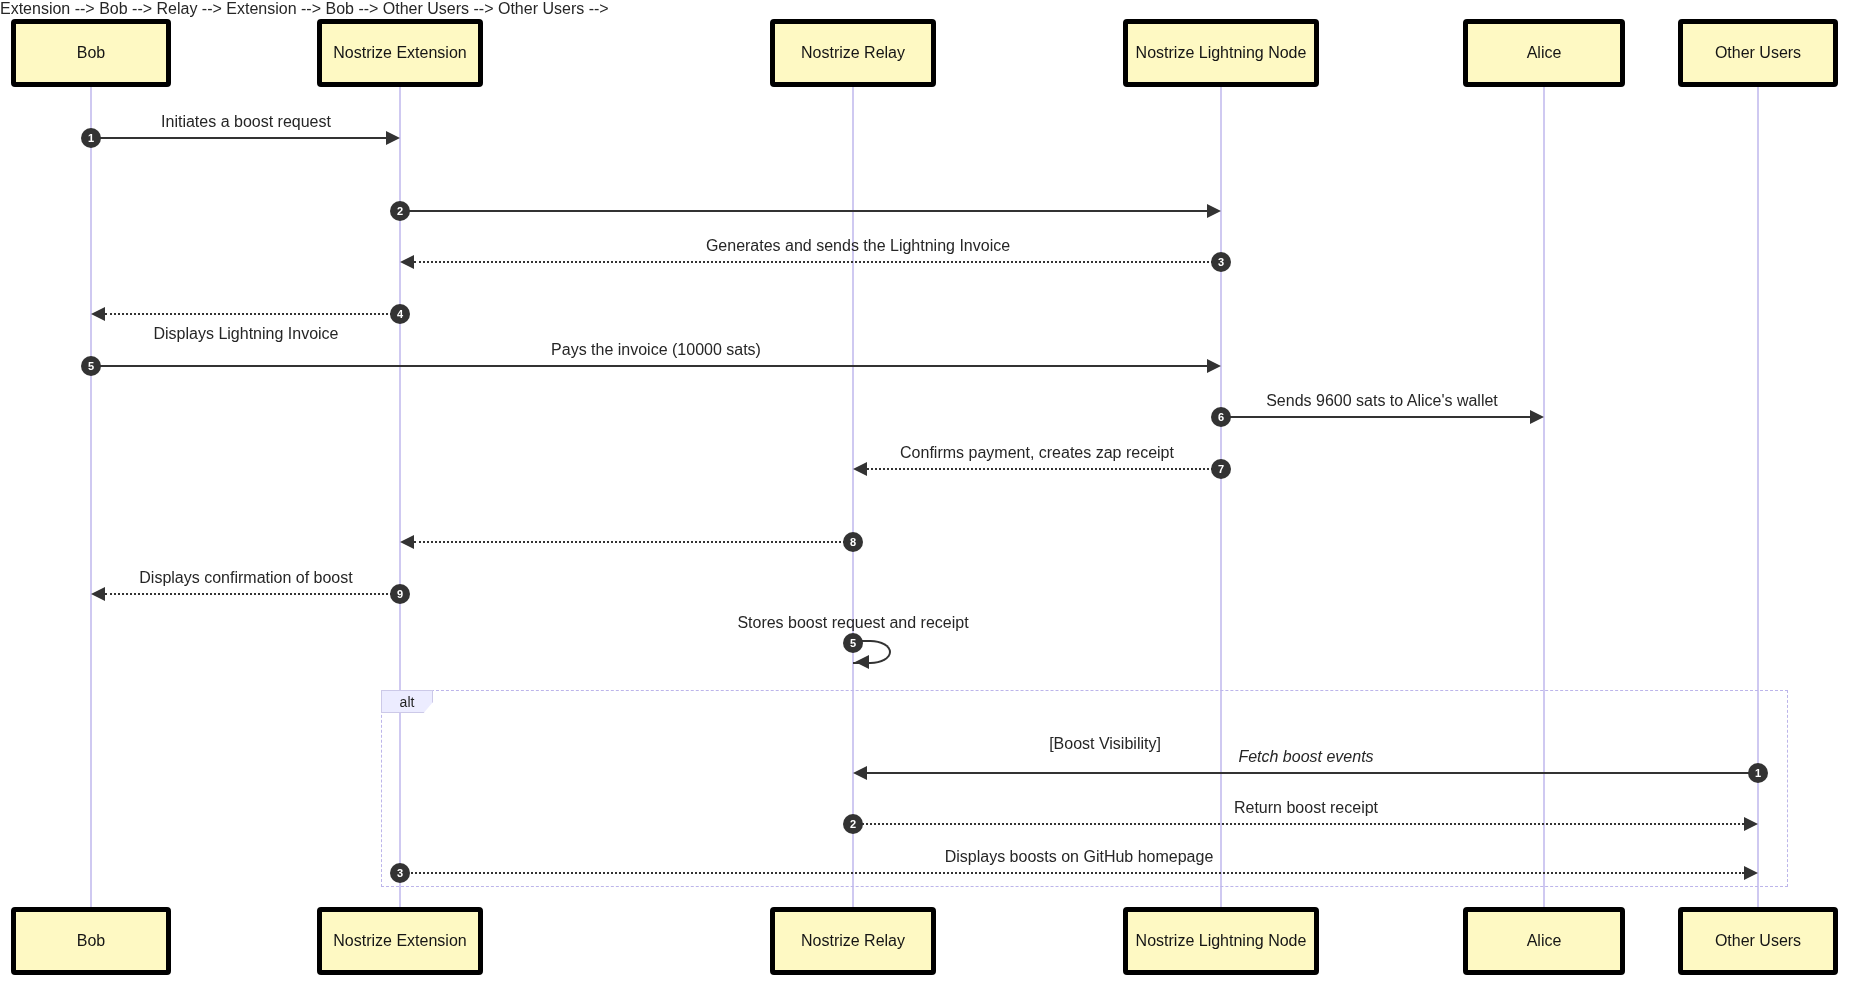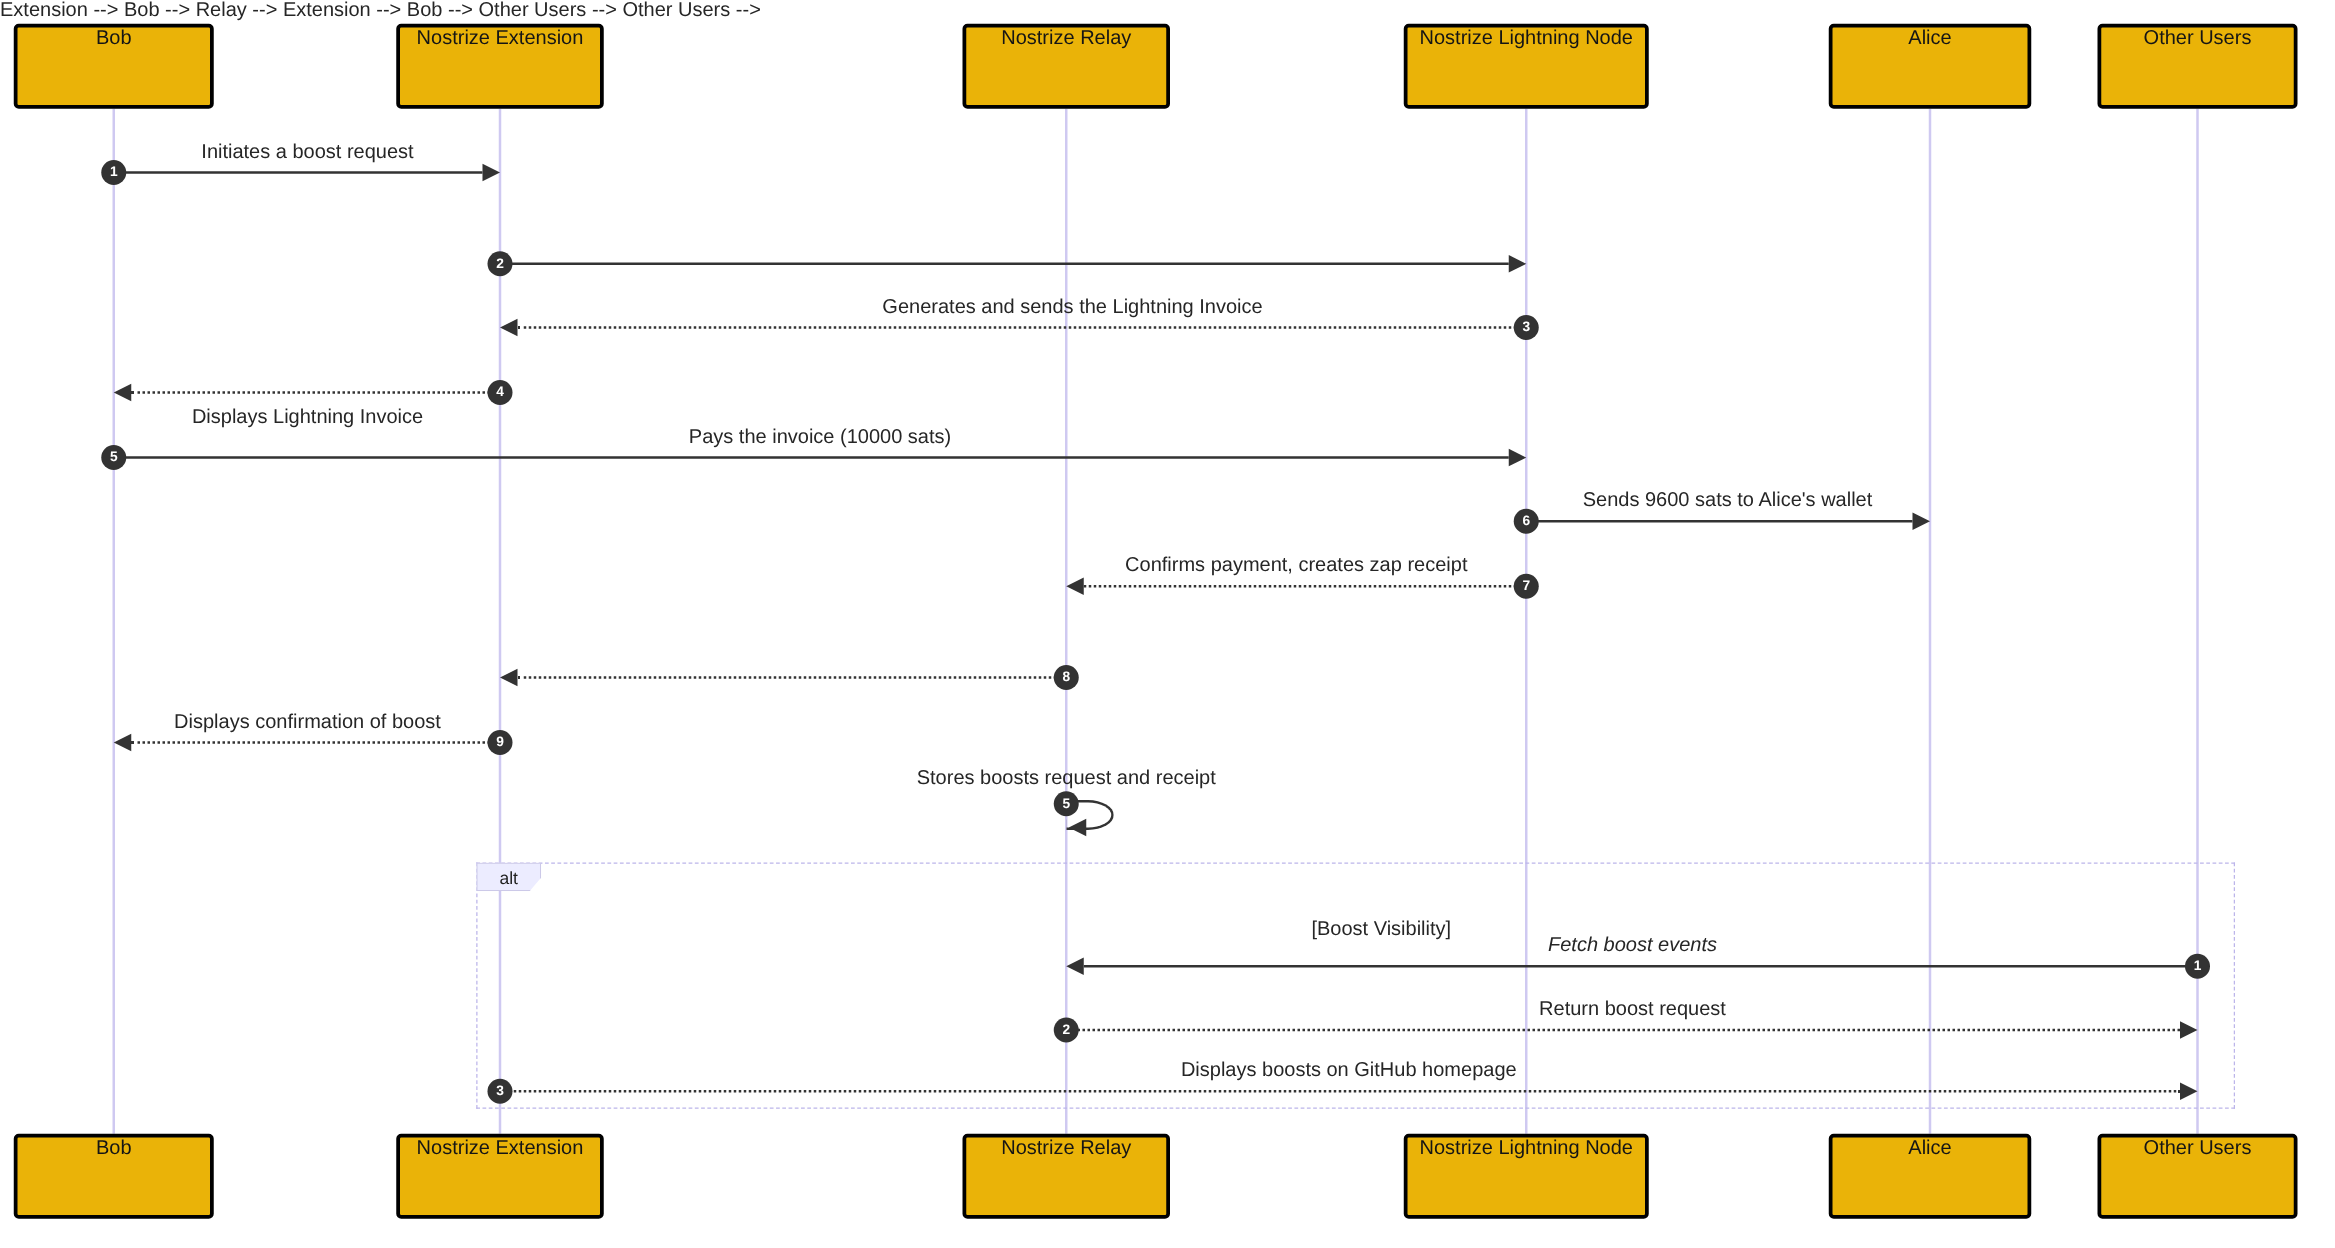--- a/index.html
+++ b/index.html
@@ -2,22 +2,22 @@
 <html><head>
 <meta charset="utf-8">
 <style>
   html,body{margin:0;padding:0;background:#ffffff;}
   #diagram{
     position:relative;width:1868px;height:998px;background:#ffffff;overflow:hidden;
     font-family:"Liberation Sans","DejaVu Sans",sans-serif;color:#262626;
   }
   .lifeline{position:absolute;width:2px;top:87px;height:820px;background:#CFC9F1;z-index:0;}
   .actor{
-    position:absolute;height:68px;background:#eab308;border:3px solid #000000;border-radius:4px;
-    display:flex;justify-content:center;font-size:16px;color:#151515;z-index:4;
+    position:absolute;height:68px;background:#fef9c3;border:5px solid #000000;border-radius:4px;
+    display:flex;align-items:center;justify-content:center;font-size:16px;color:#151515;z-index:4;
     box-sizing:border-box;
   }
   .msg-label{
     position:absolute;transform:translateX(-50%);text-align:center;font-size:16px;line-height:21px;
     white-space:nowrap;color:#262626;z-index:3;
   }
   .line-solid{position:absolute;height:0;border-top:2px solid #333333;z-index:1;}
   .line-dotted{position:absolute;height:0;border-top:2px dotted #333333;z-index:1;}
   .head-r{position:absolute;width:0;height:0;border-top:7px solid transparent;border-bottom:7px solid transparent;border-left:14px solid #333333;z-index:2;}
   .head-l{position:absolute;width:0;height:0;border-top:7px solid transparent;border-bottom:7px solid transparent;border-right:14px solid #333333;z-index:2;}
@@ -117,38 +117,38 @@
   <div class="head-l" style="left:400px;top:535px;"></div>
   <div class="num" style="left:853px;top:542px;">8</div>
 
    Bob --&gt;
   <div class="msg-label" style="left:246px;top:567px;">Displays confirmation of boost</div>
   <div class="line-dotted" style="left:105px;top:593px;width:295px;"></div>
   <div class="head-l" style="left:91px;top:587px;"></div>
   <div class="num" style="left:400px;top:594px;">9</div>
 
   
-  <div class="msg-label" style="left:853px;top:612px;">Stores boosts request and receipt</div>
+  <div class="msg-label" style="left:853px;top:612px;">Stores boost request and receipt</div>
   <div class="loop-arc" style="left:853px;top:640px;"></div>
   <div class="head-l" style="left:855px;top:655px;"></div>
   <div class="num" style="left:853px;top:643px;">5</div>
 
   
   <div class="alt-frame" style="left:381px;top:690px;width:1407px;height:197px;"></div>
   <div class="alt-tab" style="left:381px;top:690px;width:52px;height:23px;">alt</div>
   <div class="alt-cond" style="left:1105px;top:694px;margin-top:41px;">[Boost Visibility]</div>
 
   
   <div class="msg-label" style="left:1306px;top:746px;font-style:italic;">Fetch boost events</div>
   <div class="line-solid" style="left:867px;top:772px;width:891px;"></div>
   <div class="head-l" style="left:853px;top:766px;"></div>
   <div class="num" style="left:1758px;top:773px;">1</div>
 
    Other Users --&gt;
-  <div class="msg-label" style="left:1306px;top:797px;">Return boost request</div>
+  <div class="msg-label" style="left:1306px;top:797px;">Return boost receipt</div>
   <div class="line-dotted" style="left:853px;top:823px;width:891px;"></div>
   <div class="head-r" style="left:1744px;top:817px;"></div>
   <div class="num" style="left:853px;top:824px;">2</div>
 
    Other Users --&gt;
   <div class="msg-label" style="left:1079px;top:846px;">Displays boosts on GitHub homepage</div>
   <div class="line-dotted" style="left:400px;top:872px;width:1344px;"></div>
   <div class="head-r" style="left:1744px;top:866px;"></div>
   <div class="num" style="left:400px;top:873px;">3</div>
 

